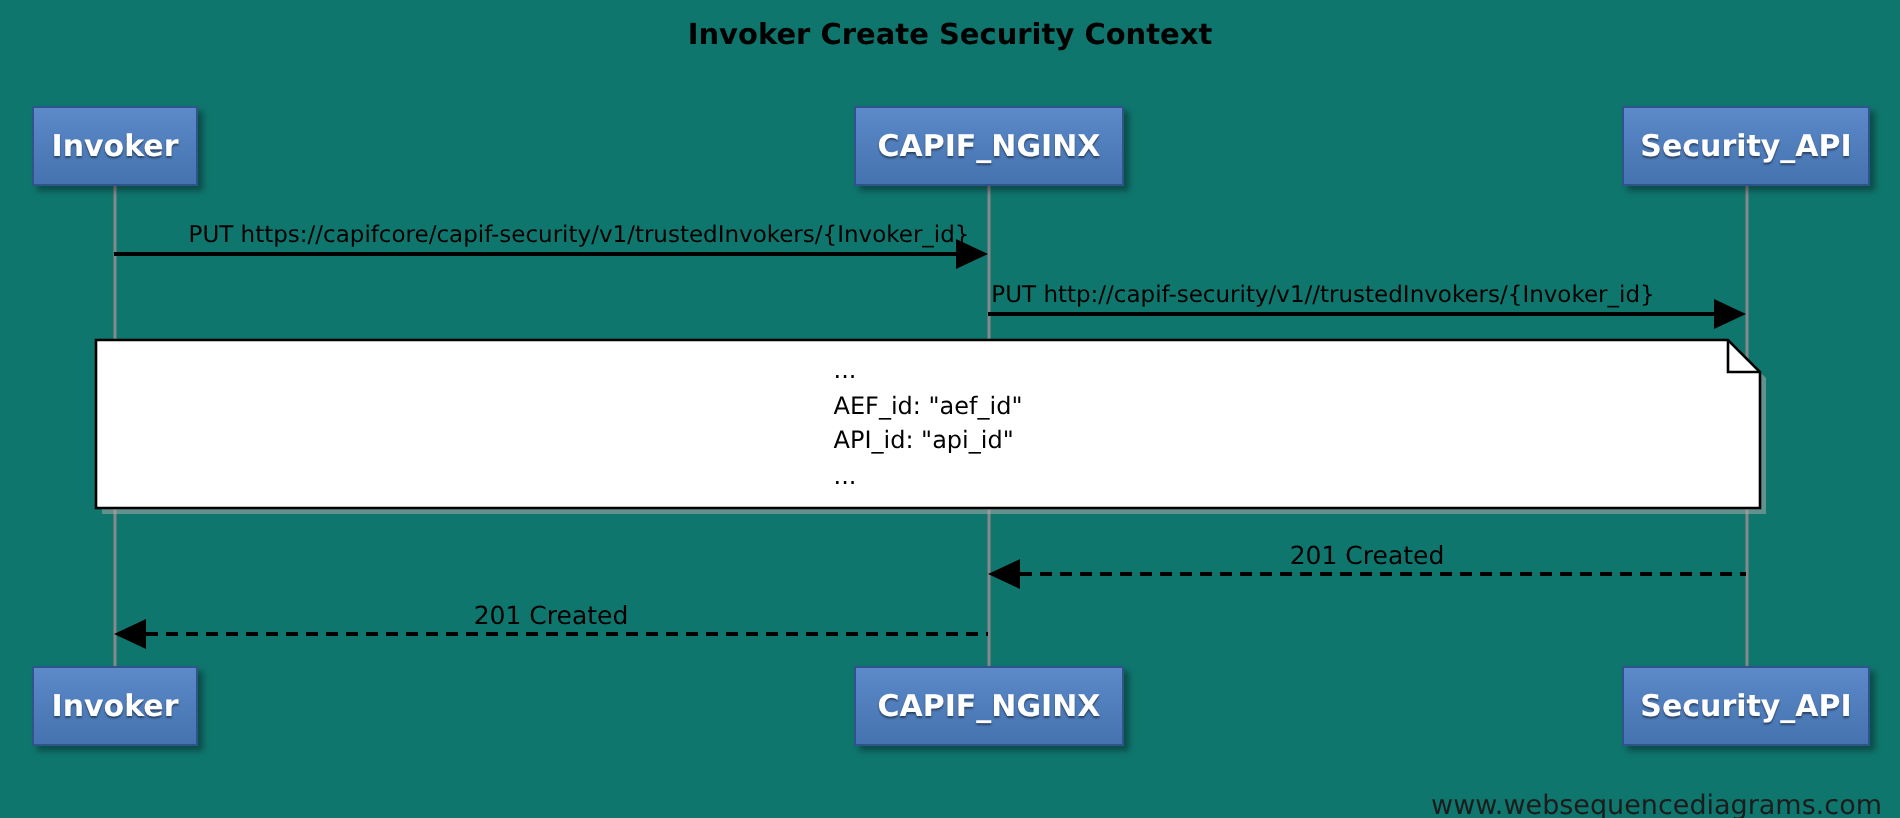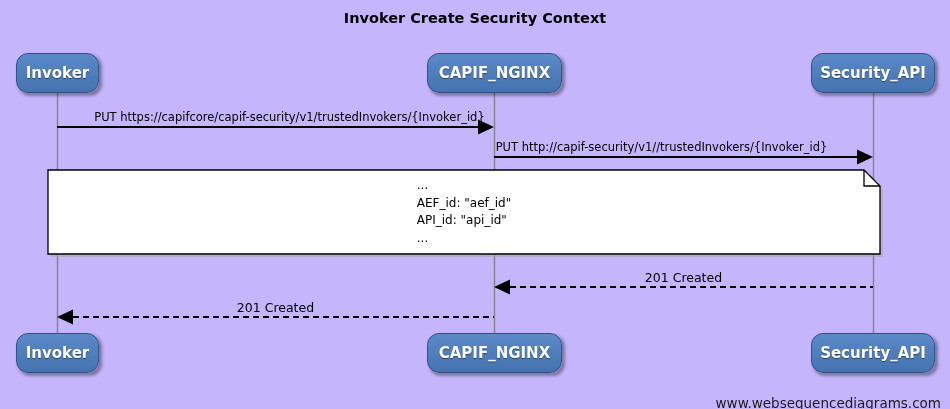--- a/index.html
+++ b/index.html
@@ -1,41 +1,41 @@
 <!DOCTYPE html>
 <html><head>
 <meta charset="utf-8">
 <style>
   * { margin: 0; padding: 0; box-sizing: border-box; }
   html, body { background: #ffffff; }
   .diagram {
     position: relative;
     width: 950px;
     height: 409px;
-    background: #c4b5fd;
+    background: #0f766e;
     font-family: "DejaVu Sans", "Liberation Sans", sans-serif;
     overflow: hidden;
   }
   .title {
     position: absolute;
     top: 10px;
     left: 0;
     width: 950px;
     text-align: center;
     font-size: 14.5px;
     font-weight: bold;
     color: #000000;
   }
   svg.layer { position: absolute; top: 0; left: 0; }
   .actor-box {
     position: absolute;
     height: 40px;
     background: linear-gradient(to bottom, #5c89c8, #4473af);
     border: 1.5px solid #2f548c;
-    border-radius: 12px;
+    border-radius: 0;
     box-shadow: 2.5px 2.5px 3px rgba(0,0,0,0.35);
     color: #ffffff;
     font-size: 15px;
     font-weight: bold;
     text-shadow: 0 1px 1px rgba(0,0,0,0.45);
     display: flex;
     align-items: center;
     justify-content: center;
     white-space: nowrap;
   }

